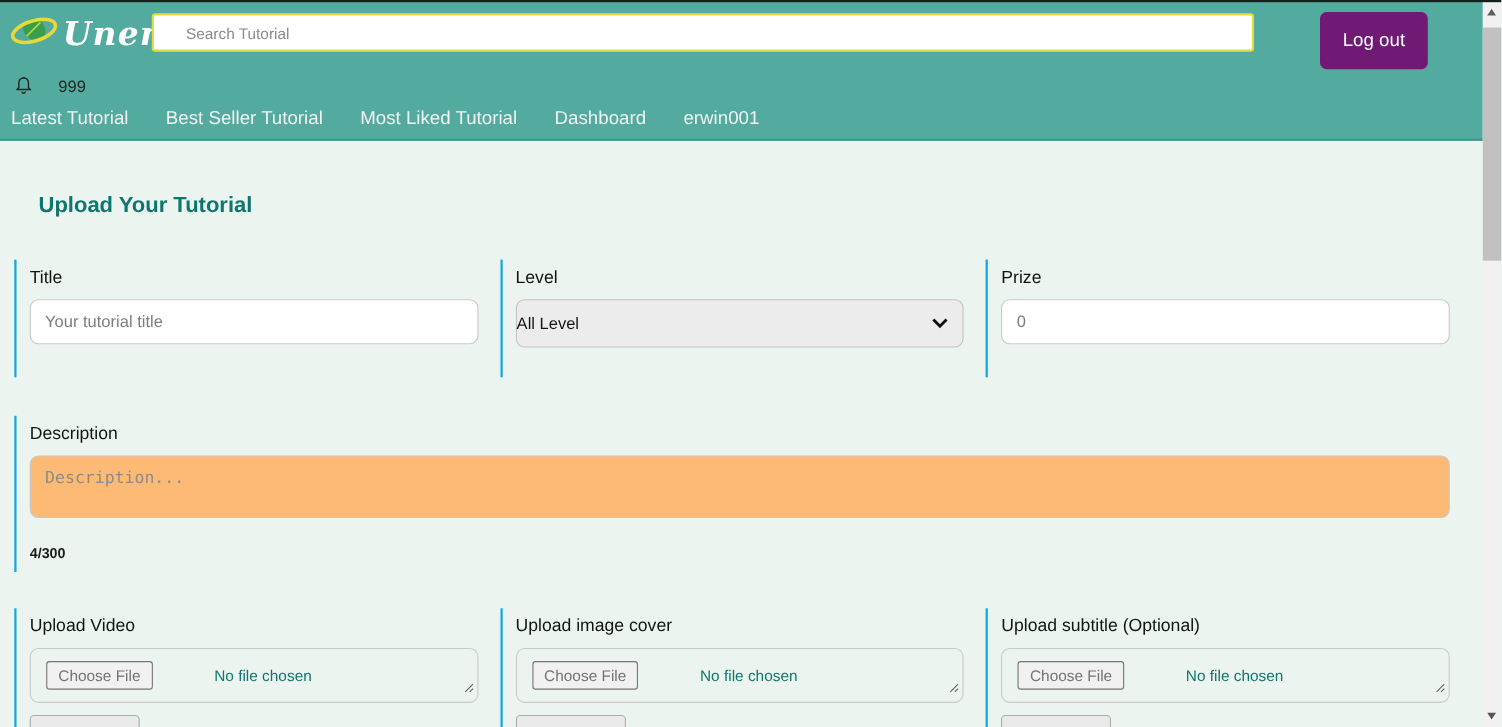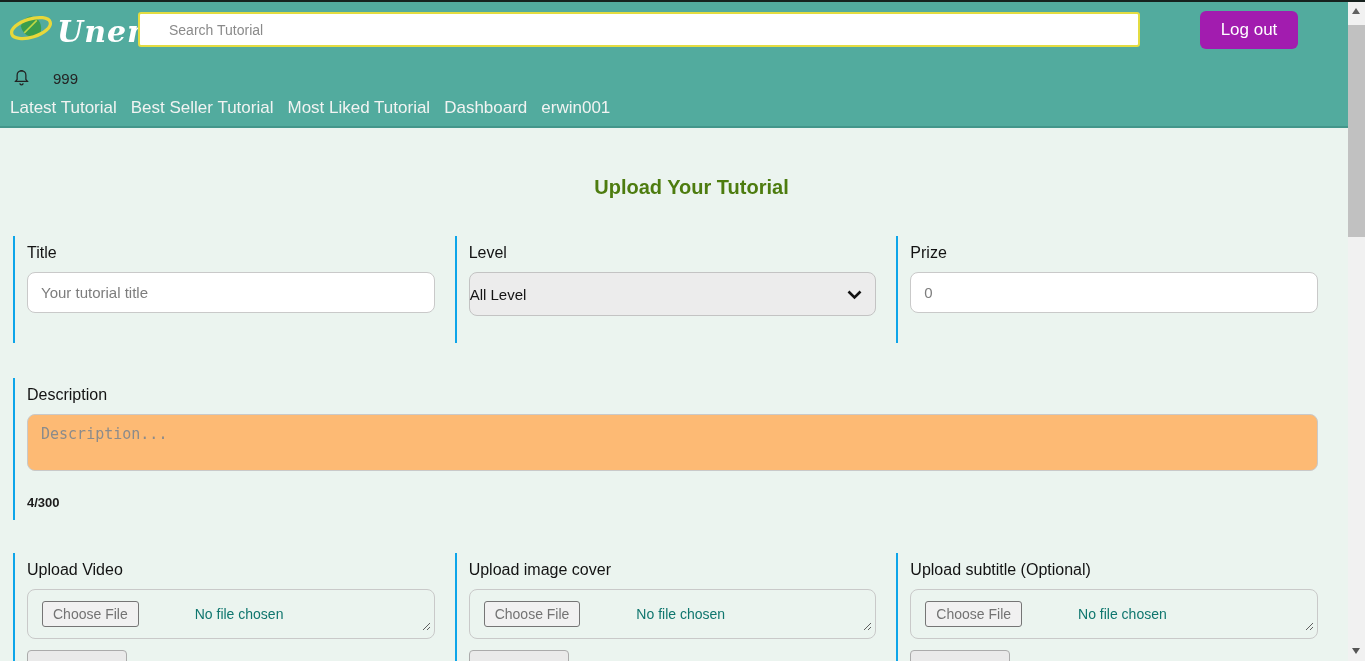--- a/index.html
+++ b/index.html
@@ -19,34 +19,34 @@
     font-family:"DejaVu Serif", serif; font-style:italic; font-weight:bold;
     color:#ffffff; font-size:30px; letter-spacing:1px;
   }
   .search {
     position:absolute; left:138px; top:12px; width:1002px; height:35px;
     border:2px solid #e3dc41; border-radius:3px; background:#ffffff;
     padding:0 29px; font-size:14px; color:#333; outline:none; font-family:inherit;
   }
   .search::placeholder { color:#8a8a8a; }
   .logout {
-    position:absolute; left:1200px; top:11px; width:98px; height:38px;
-    background:#a21caf; color:#ffffff; border:none; border-radius:6px;
+    position:absolute; left:1200px; top:11px; width:98px; height:52px;
+    background:#701a75; color:#ffffff; border:none; border-radius:6px;
     font-size:17px; font-family:inherit; cursor:pointer;
   }
   .notif {
     position:absolute; left:14px; top:68px; display:flex; align-items:center; gap:24px;
     color:#242424; font-size:15px; cursor:pointer;
   }
-  .nav { position:absolute; left:10px; top:98px; display:flex; gap:14px; }
+  .nav { position:absolute; left:10px; top:98px; display:flex; gap:34px; }
   .nav a { color:#f1f3f2; font-size:17px; text-decoration:none; cursor:pointer; white-space:nowrap; }
 
   
   .main { width:1348px; }
-  .page-title { text-align:center; margin-top:48px; font-size:20px; font-weight:bold; color:#4d7c0f;margin-left:35px; }
+  .page-title { text-align:left; margin-top:48px; font-size:20px; font-weight:bold; color:#0f766e;margin-left:35px; }
 
   .form-row { display:grid; grid-template-columns:repeat(3,1fr); gap:8px; margin:0 18px 0 13px; }
   .row1 { margin-top:37px; }
   .row3 { margin-top:33px; }
 
   .group { border-left:2px solid #0ea5e9; padding:8px 12px 0 12px; }
   .row1 .group { padding-bottom:27px; }
   .group label { display:block; font-size:16px; color:#131313; margin-bottom:10px; }
 
   .text-input {

